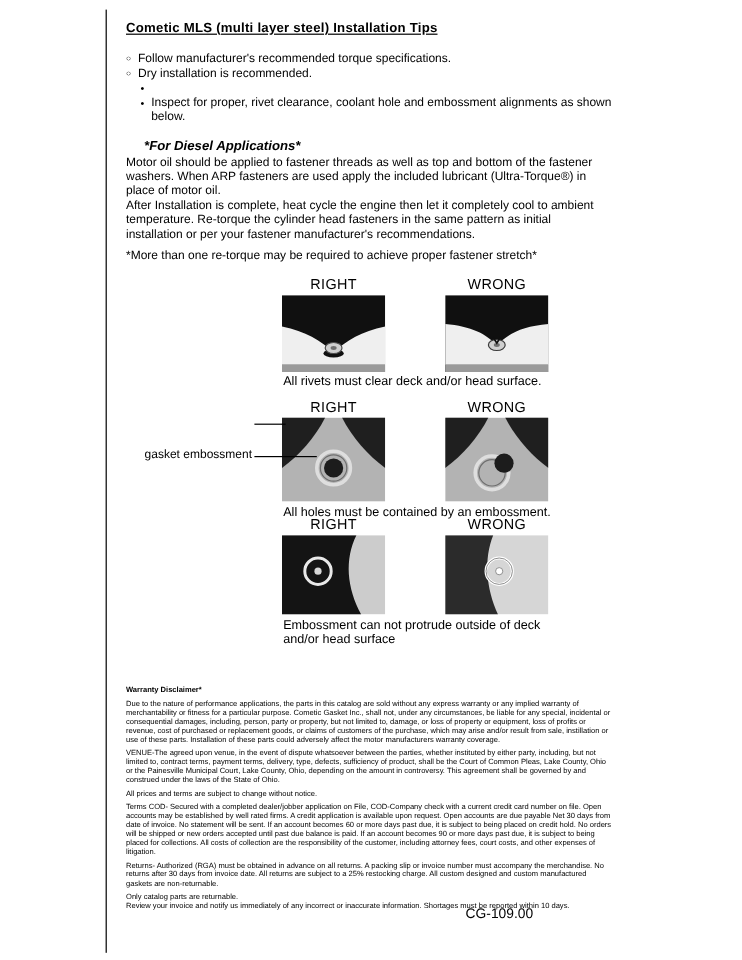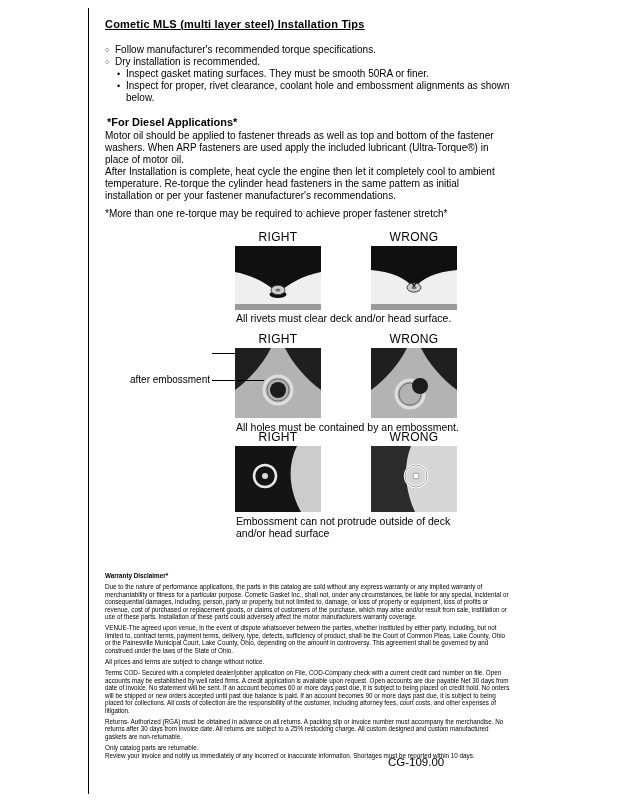--- a/index.html
+++ b/index.html
@@ -10,21 +10,21 @@
   .vline{position:absolute;left:88px;top:8px;width:1px;height:786px;background:#000;}
   .title{
     position:absolute;left:105px;top:18px;font-size:11px;font-weight:bold;
     text-decoration:underline;letter-spacing:.2px;
   }
   .bullets{position:absolute;left:105px;top:44px;width:420px;font-size:10px;line-height:12px;}
   .b-row{display:flex;align-items:flex-start;}
   .b-mark{width:10px;flex:0 0 10px;font-size:7px;line-height:12px;text-align:left;}
   .sb-row{display:flex;align-items:flex-start;margin-left:12px;}
   .sb-mark{width:9px;flex:0 0 9px;font-size:9px;line-height:12px;}
-  .diesel-heading{position:absolute;left:107px;top:116px;font-size:11px;font-weight:bold;}
+  .diesel-heading{position:absolute;left:120px;top:116px;font-size:11px;font-weight:bold;font-style:italic;}
   .para{position:absolute;left:105px;width:400px;font-size:10px;line-height:12px;}
   .p1{top:130px;}
   .p2{top:166px;}
   .note{position:absolute;left:105px;top:208px;width:420px;font-size:10px;}
   .diag-row{position:absolute;left:235px;display:flex;gap:50px;justify-content:center;}
   .diag-col{width:86px;display:flex;flex-direction:column;align-items:center;}
   .diag-header{font-size:12px;line-height:14px;margin-bottom:2px;letter-spacing:.3px;}
   .diag-img{display:block;border:0;}
   .diag-caption{position:absolute;left:236px;font-size:10.5px;line-height:12px;}
   .cap3{width:245px;}
@@ -54,21 +54,20 @@
     <div class="b-row">
       <span class="b-mark">○</span>
       <span>Follow manufacturer's recommended torque specifications.</span>
     </div>
     <div class="b-row">
       <span class="b-mark">○</span>
       <span>Dry installation is recommended.</span>
     </div>
     <div class="sb-row">
       <span class="sb-mark">•</span>
-      <span>Inspect gasket mating surfaces.  They must be smooth 50RA or finer.</span>
     </div>
     <div class="sb-row">
       <span class="sb-mark">•</span>
       <span>Inspect for proper, rivet clearance, coolant hole and embossment alignments as shown below.</span>
     </div>
   </div>
 
   <div class="diesel-heading">*For Diesel Applications*</div>
   <div class="para p1">Motor oil should be applied to fastener threads as well as top and bottom of the fastener washers. When ARP fasteners are used apply the included lubricant (Ultra-Torque®) in place of motor oil.</div>
   <div class="para p2">After Installation is complete, heat cycle the engine then let it completely cool to ambient temperature. Re-torque the cylinder head fasteners in the same pattern as initial installation or per your fastener manufacturer's recommendations.</div>
@@ -93,21 +92,21 @@
         <path d="M0,24 C22,26 34,32 43,42 C52,32 64,26 86,24 L86,58 L0,58 Z" fill="#efefef"></path>
         <rect y="58" width="86" height="6" fill="#9a9a9a"></rect>
         <ellipse cx="43" cy="41.5" rx="7" ry="4.6" fill="#cfcfcf" stroke="#3c3c3c" stroke-width="1"></ellipse>
         <ellipse cx="43" cy="41.5" rx="2.5" ry="1.6" fill="#6f6f6f"></ellipse>
         <path d="M40,35 L43,40 L46,35" fill="none" stroke="#101010" stroke-width="1.4"></path>
       </svg>
     </div>
   </div>
   <div class="diag-caption" style="top:312px">All rivets must clear deck and/or head surface.</div>
 
-  <div class="side-label lbl-emboss">after embossment</div>
+  <div class="side-label lbl-emboss">gasket embossment</div>
   <div class="lead-line line-coolant"></div>
   <div class="lead-line line-emboss"></div>
 
   <div class="diag-row" style="top:332px">
     <div class="diag-col">
       <div class="diag-header">RIGHT</div>
       <svg class="diag-img" width="86" height="70" viewBox="0 0 86 70">
         <rect width="86" height="70" fill="#b3b3b3"></rect>
         <path d="M0,0 H36 C28,16 14,32 0,42 Z" fill="#1f1f1f"></path>
         <path d="M86,0 H50 C58,16 72,32 86,42 Z" fill="#1f1f1f"></path>

